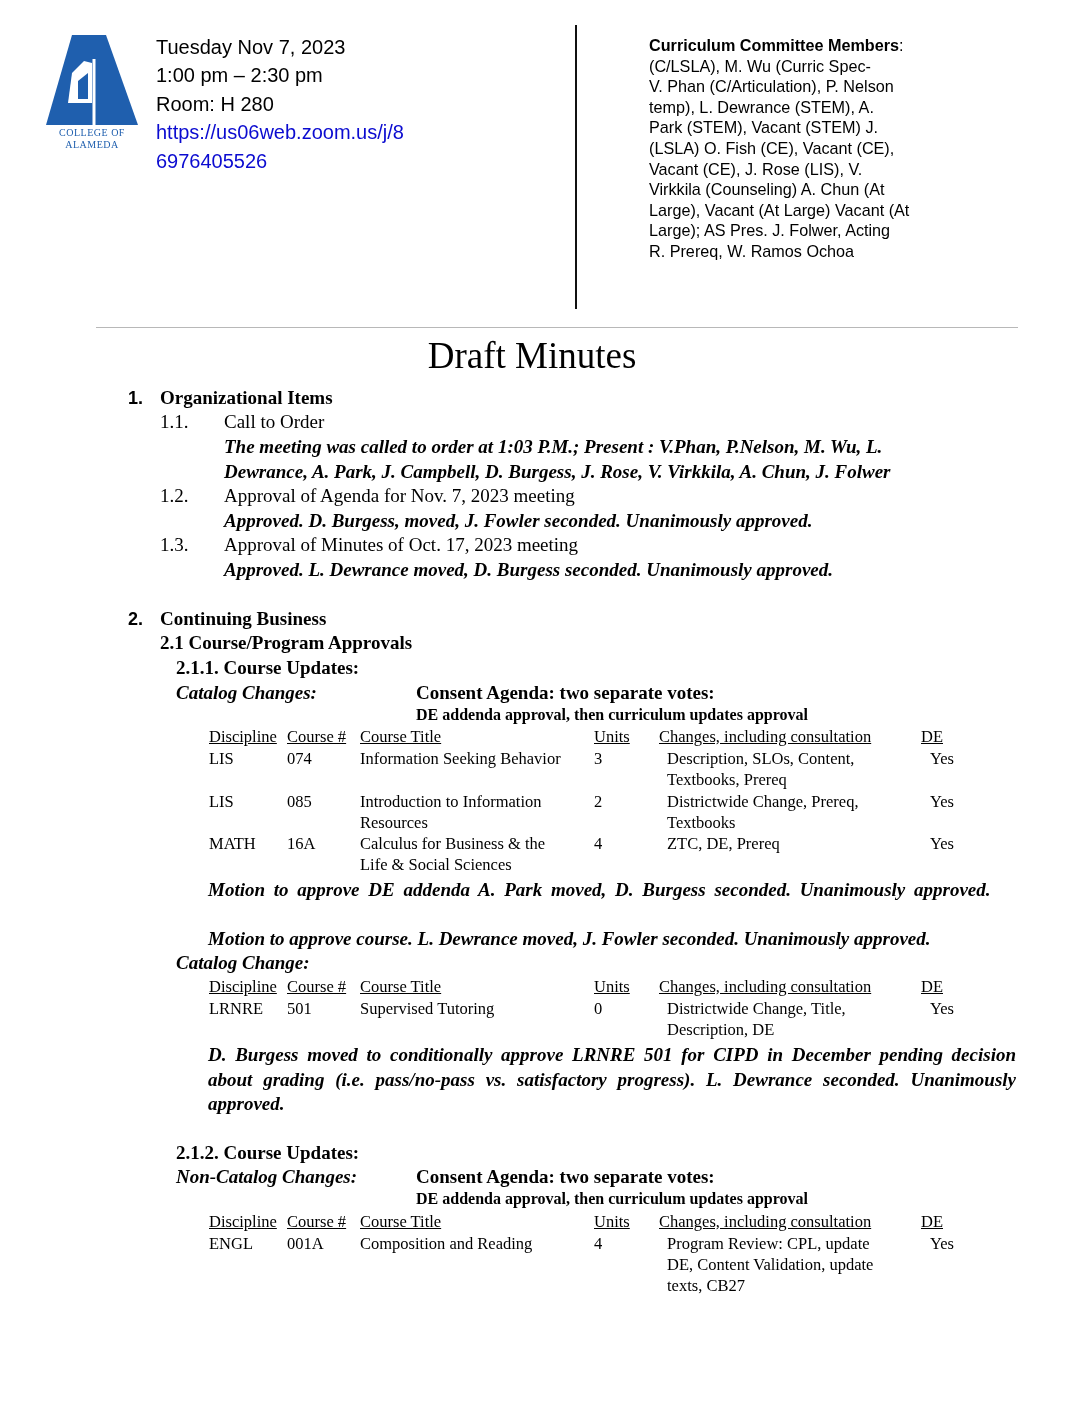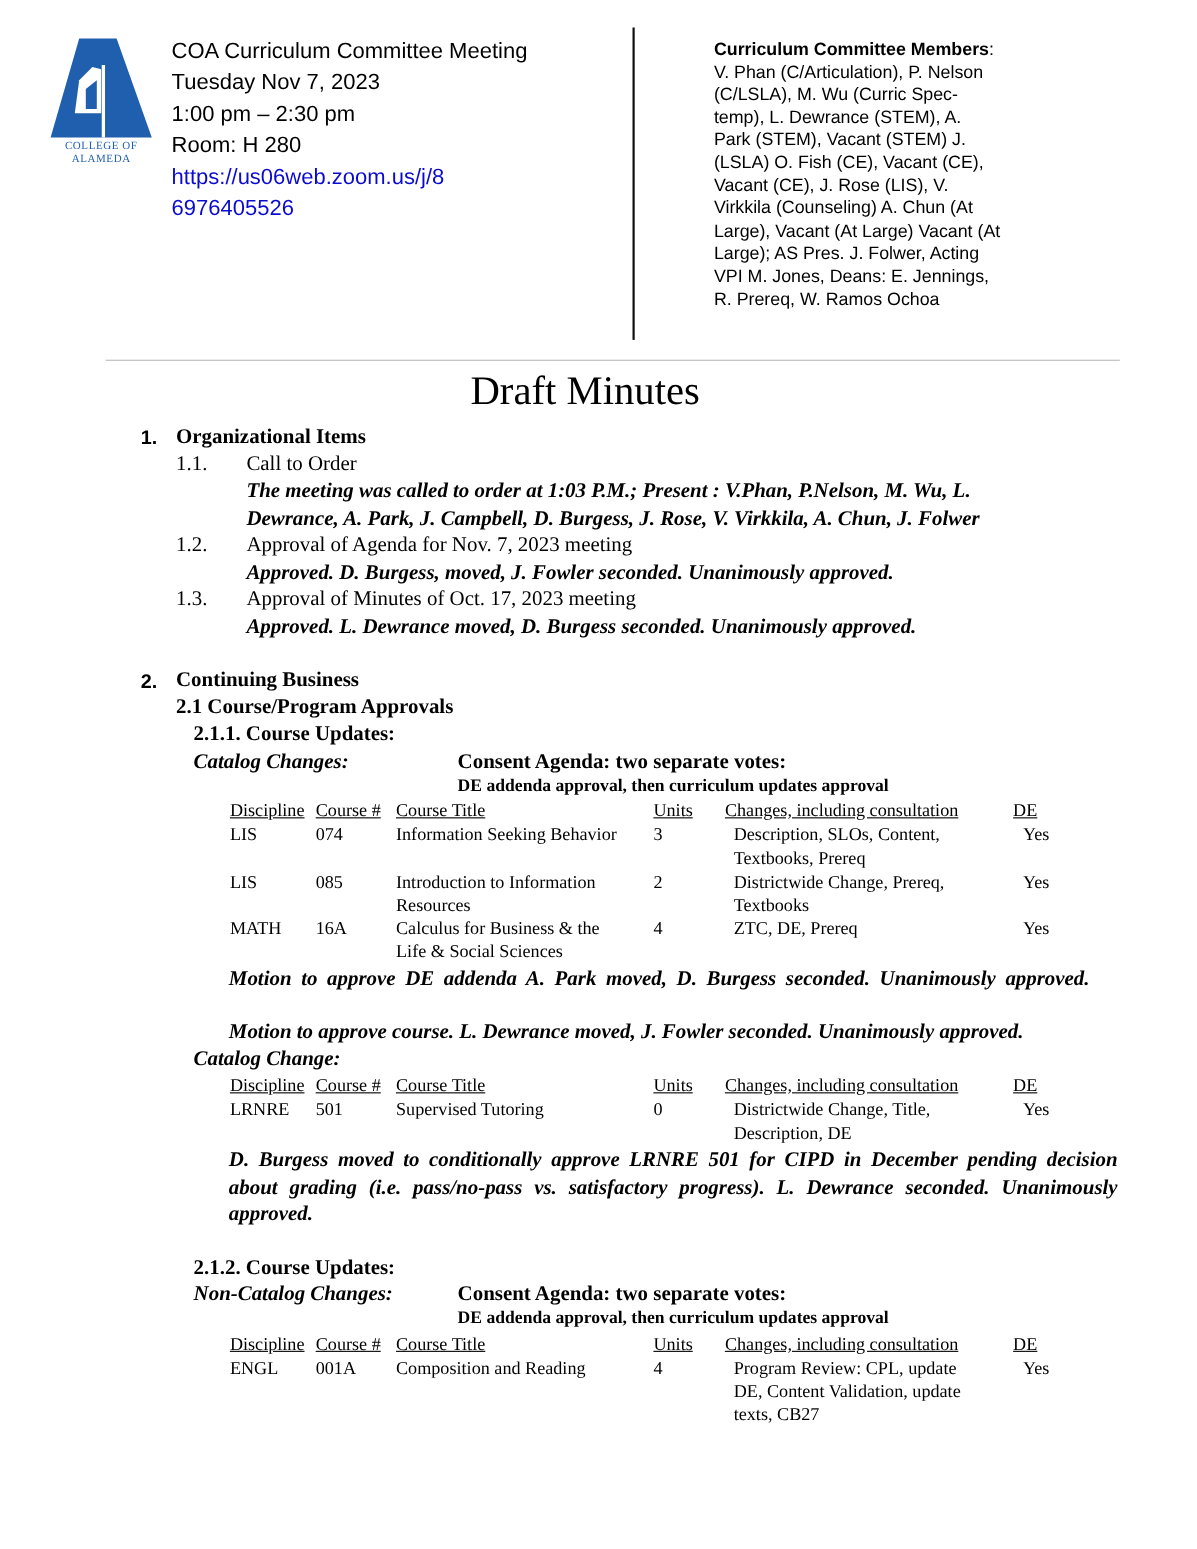--- a/index.html
+++ b/index.html
@@ -50,42 +50,40 @@
     <polygon points="50,2 58,2 58,92 50,92" fill="#ffffff" opacity="0.0"></polygon>
     <line x1="50" y1="26" x2="50" y2="92" stroke="#ffffff" stroke-width="3"></line>
   </svg>
   <div class="abs serif" style="left:0;top:94px;width:96px;text-align:center;font-size:10px;line-height:12px;color:#1f5fae;letter-spacing:0.5px;">
     <div>COLLEGE OF</div>
     <div>ALAMEDA</div>
   </div>
 </div>
 
 <div id="meeting-info" class="abs sans">
-  <div>COA Curriculum Committee Meeting</div>
   <div>Tuesday Nov 7, 2023</div>
   <div>1:00 pm – 2:30 pm</div>
   <div>Room: H 280</div>
   <div><a>https://us06web.zoom.us/j/8</a></div>
   <div><a>6976405526</a></div>
 </div>
 
 <div id="divider-v" class="abs"></div>
 
 <div id="members" class="abs sans">
   <div><b>Curriculum Committee Members</b><span>:</span></div>
+  <div>(C/LSLA), M. Wu (Curric Spec-</div>
   <div>V. Phan (C/Articulation), P. Nelson</div>
-  <div>(C/LSLA), M. Wu (Curric Spec-</div>
   <div>temp), L. Dewrance (STEM), A.</div>
   <div>Park (STEM), Vacant (STEM) J.</div>
   <div>(LSLA) O. Fish (CE), Vacant (CE),</div>
   <div>Vacant (CE), J. Rose (LIS), V.</div>
   <div>Virkkila (Counseling) A. Chun (At</div>
   <div>Large), Vacant (At Large) Vacant (At</div>
   <div>Large); AS Pres. J. Folwer, Acting</div>
-  <div>VPI M. Jones, Deans: E. Jennings,</div>
   <div>R. Prereq, W. Ramos Ochoa</div>
 </div>
 
 <div id="rule" class="abs"></div>
 
 <div id="doc-title" class="abs serif">Draft Minutes</div>
 
 <div class="abs serif txt" style="left:128px;top:386px;">
   <span class="secnum">1.</span>
   <span class="b" style="position:absolute;left:32px;">Organizational Items</span>

